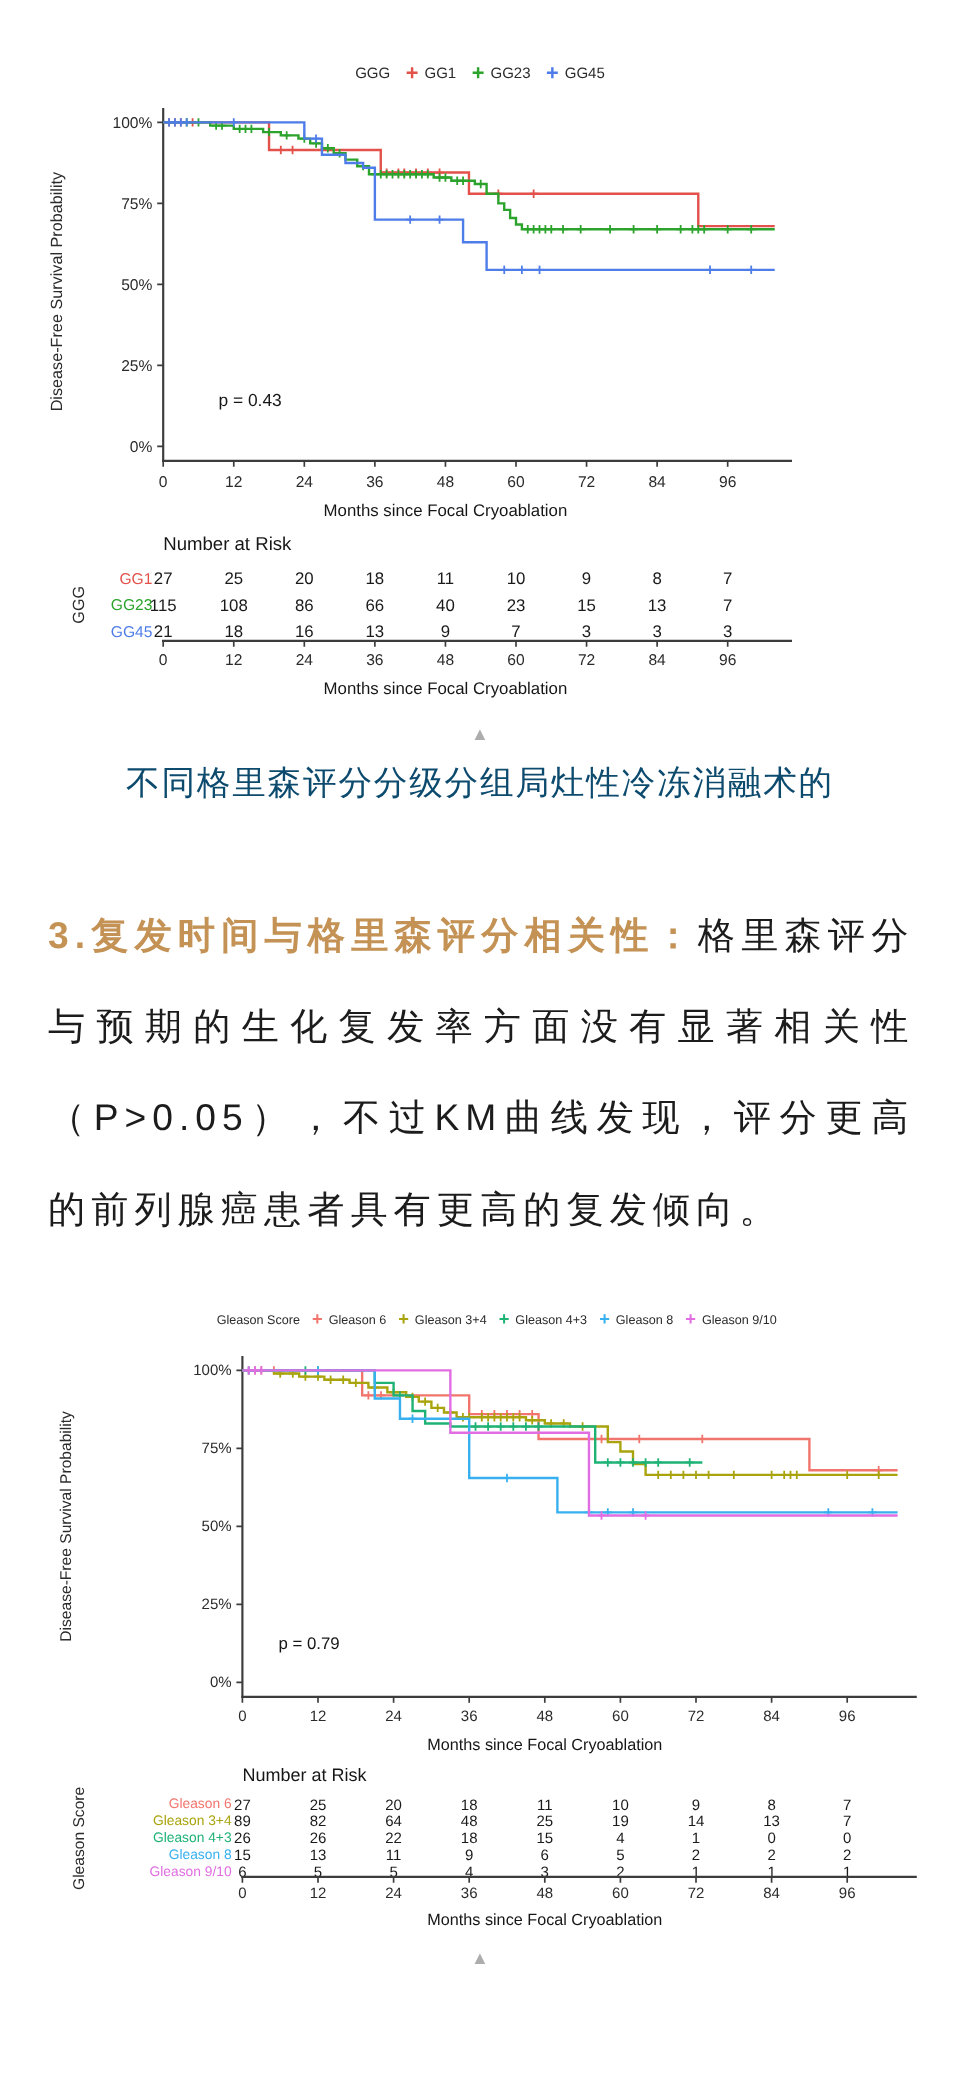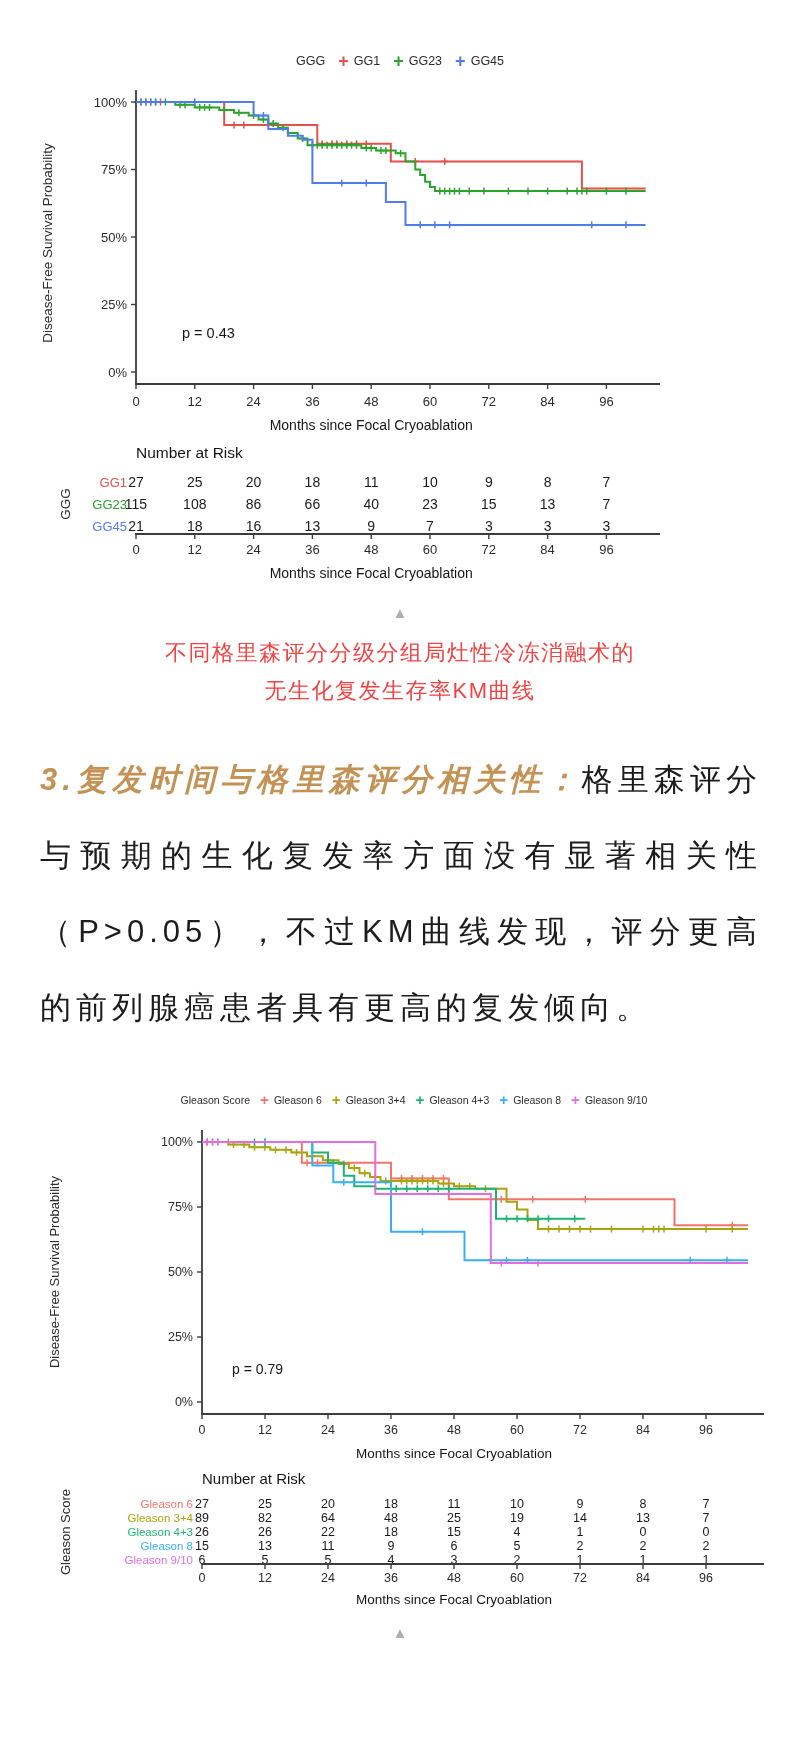--- a/index.html
+++ b/index.html
@@ -14,25 +14,25 @@
   .legend-lg{top:8px;font-size:12.5px;gap:13px;}
   .legend-sm{top:6px;font-size:10.5px;gap:10px;}
   .lg-item{display:inline-flex;align-items:center;gap:5px;}
   .lg-glyph{font-weight:800;font-size:1.45em;line-height:1;}
   .km-svg{position:absolute;left:0;top:28px;}
   .km-svg text{font-family:"Liberation Sans","DejaVu Sans",sans-serif;}
   .fig-caption{position:absolute;left:0;width:800px;text-align:center;}
   .cap-triangle{position:absolute;left:0;width:800px;text-align:center;color:#adadad;font-size:15px;}
   .tri1{top:604px;} .tri2{top:1624px;}
   .cap1{top:634px;} .cap2{top:1660px;}
-  .cap-line{font-size:22px;line-height:38px;color:#ef4444;letter-spacing:1.5px;}
+  .cap-line{font-size:28px;line-height:38px;color:#0c4a6e;letter-spacing:1.5px;}
   .body-paragraph{position:absolute;top:742px;left:40px;width:722px;margin:0;
         font-size:31px;line-height:76px;color:#1c1c1c;letter-spacing:5px;
         text-align:justify;text-justify:inter-character;}
-  .para-heading{color:#c39254;font-weight:700;font-style:italic;}
+  .para-heading{color:#c39254;font-weight:700;}
 </style>
 </head>
 <body>
 
 <div class="page">
 
   <figure class="km-figure fig1">
     <div class="legend legend-lg" id="legend1">
         <span class="lg-title">GGG</span>
         <span class="lg-item">
@@ -280,21 +280,20 @@
         <text x="511.6" y="482" text-anchor="middle" font-size="13" fill="#2b2b2b">84</text>
         <line x1="570.4000000000001" y1="462" x2="570.4000000000001" y2="467" stroke="#3c3c3c" stroke-width="1.4"></line>
         <text x="570.4000000000001" y="482" text-anchor="middle" font-size="13" fill="#2b2b2b">96</text>
         <text x="335.20000000000005" y="506" text-anchor="middle" font-size="14" fill="#161616">Months since Focal Cryoablation</text>
       </svg>
   </figure>
 
   <div class="cap-triangle tri1">▲</div>
   <div class="fig-caption cap1">
     <div class="cap-line">不同格里森评分分级分组局灶性冷冻消融术的</div>
-    <div class="cap-line">无生化复发生存率KM曲线</div>
   </div>
 
   <p class="body-paragraph"><strong class="para-heading">3.复发时间与格里森评分相关性：</strong><span>格里森评分与预期的生化复发率方面没有显著相关性（P&gt;0.05），不过KM曲线发现，评分更高的前列腺癌患者具有更高的复发倾向。</span></p>
 
   <figure class="km-figure fig2">
     <div class="legend legend-sm" id="legend2">
         <span class="lg-title">Gleason Score</span>
         <span class="lg-item">
           <span class="lg-glyph" style="color: rgb(242, 117, 109);">+</span>
           <span>Gleason 6</span>

